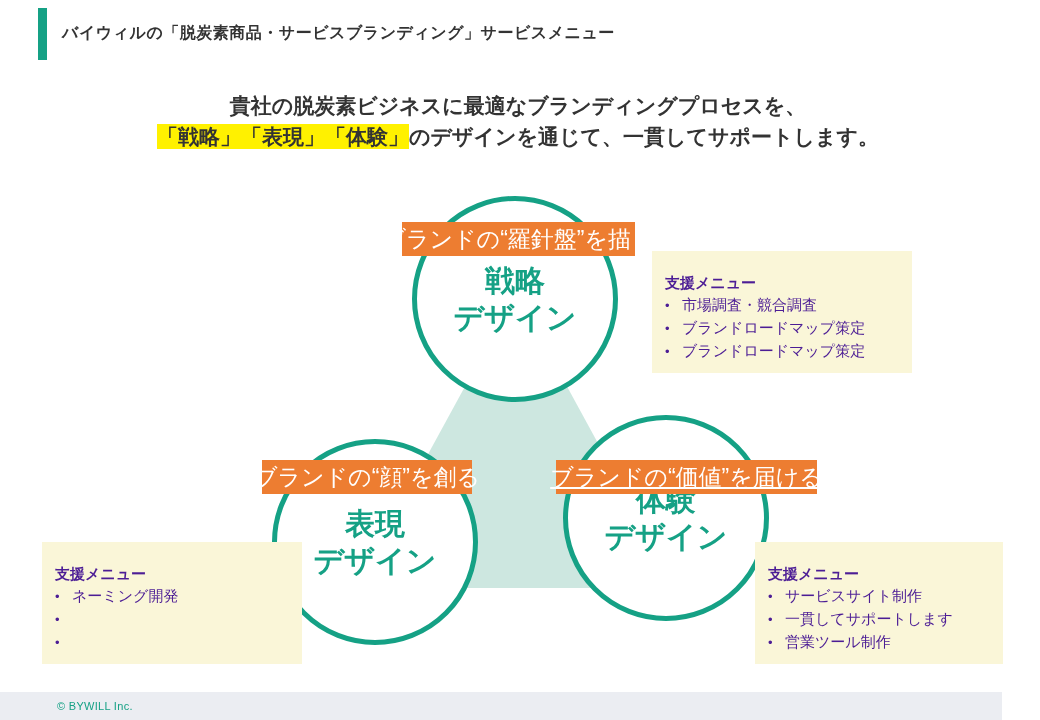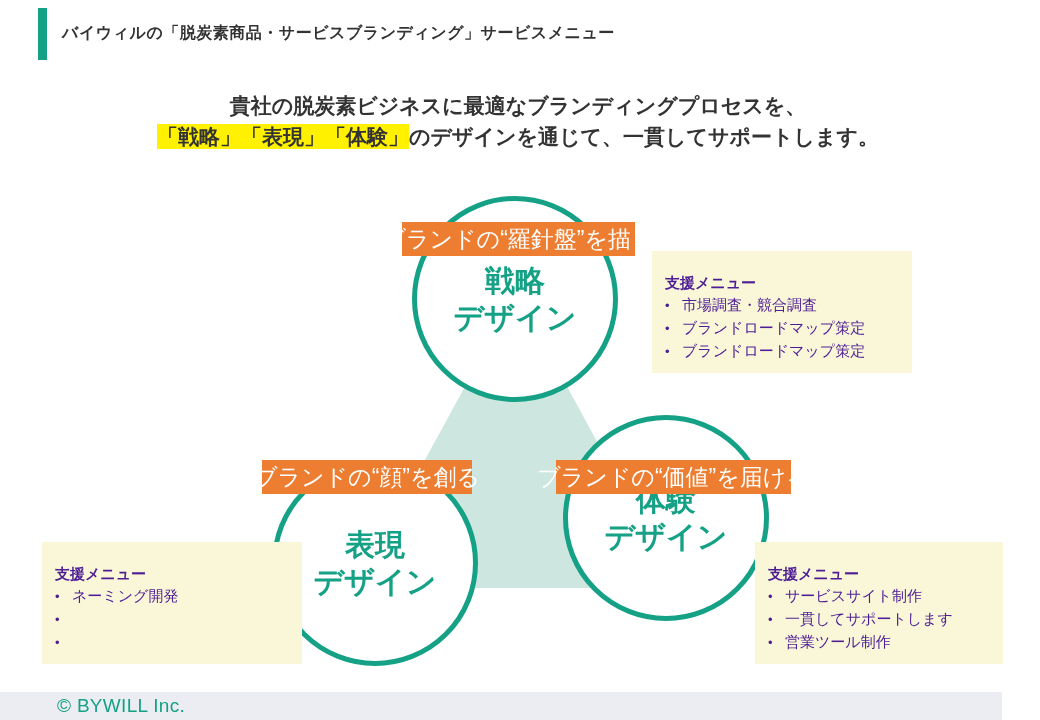--- a/index.html
+++ b/index.html
@@ -30,46 +30,46 @@
     z-index:1;
   }
   .circle{
     position:absolute;width:206px;height:206px;box-sizing:border-box;
     border:5px solid #15A185;border-radius:50%;background:#ffffff;
     display:flex;flex-direction:column;align-items:center;justify-content:center;
     text-align:center;color:#15A185;font-weight:bold;font-size:30px;line-height:37px;
     z-index:2;
   }
   .circle-strategy{left:412px;top:196px;}
-  .circle-expression{left:272px;top:460px;}
+  .circle-expression{left:272px;top:439px;}
   .circle-experience{left:563px;top:415px;}
   .banner{
     position:absolute;height:34px;background:#ED7D31;color:#ffffff;
     font-size:23px;display:flex;align-items:center;justify-content:center;
     white-space:nowrap;z-index:4;
   }
   .banner-strategy{left:402px;top:222px;width:233px;}
   .banner-expression{left:262px;top:460px;width:210px;}
-  .banner-experience{left:556px;top:460px;width:235px;}
+  .banner-experience{left:556px;top:460px;width:261px;text-decoration:underline;}
   .menu-box{
     position:absolute;background:#FAF6D8;box-sizing:border-box;
     padding:21px 12px 10px 13px;font-size:15px;color:#4c1d95;z-index:3;
   }
   .menu-box-strategy{left:652px;top:251px;width:260px;min-height:106px;}
   .menu-box-expression{left:42px;top:542px;width:260px;min-height:100px;}
   .menu-box-experience{left:755px;top:542px;width:248px;min-height:100px;}
   .menu-title{font-weight:bold;line-height:21px;margin-bottom:1px;}
   .menu-item{display:flex;line-height:22px;}
   .bullet{width:17px;flex:0 0 17px;text-align:left;font-size:13px;padding-top:1px;}
   
   .footer{
     position:absolute;left:0;top:692px;width:1002px;height:28px;
     background:#EBEDF2;display:flex;align-items:center;
   }
-  .footer-text{margin-left:57px;font-size:19px;color:#15A185;letter-spacing:.3px;}
+  .footer-text{margin-left:57px;font-size:11px;color:#15A185;letter-spacing:.3px;}
 </style>
 </head>
 <body>
 
 <div class="accent-bar"></div>
 <div class="slide-title">バイウィルの「脱炭素商品・サービスブランディング」サービスメニュー</div>
 
 <div class="subtitle">
   <div>貴社の脱炭素ビジネスに最適なブランディングプロセスを、</div>
   <div><span class="hl">「戦略」「表現」「体験」</span><span>のデザインを通じて、一貫してサポートします。</span></div>

